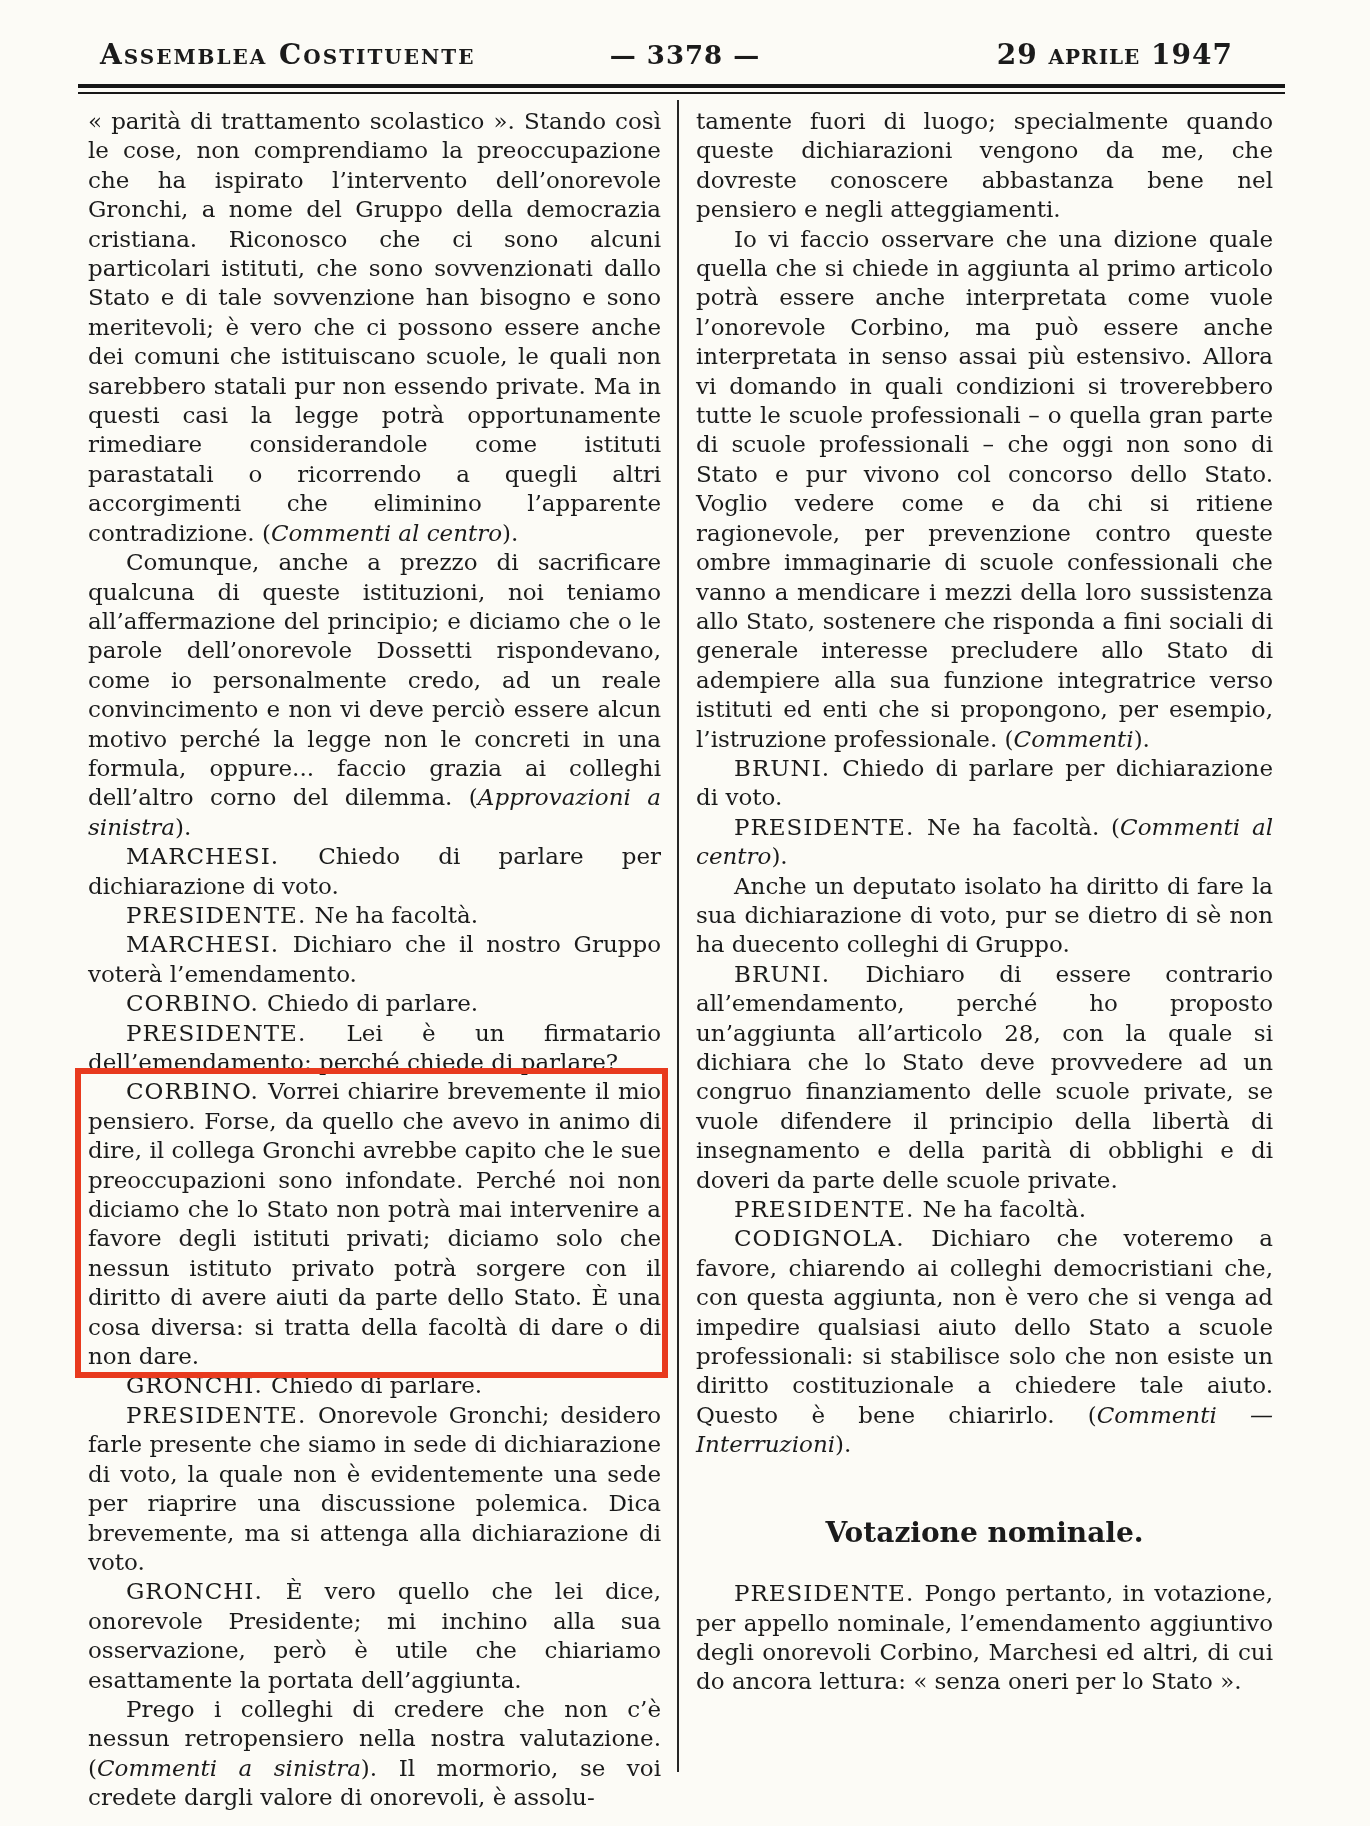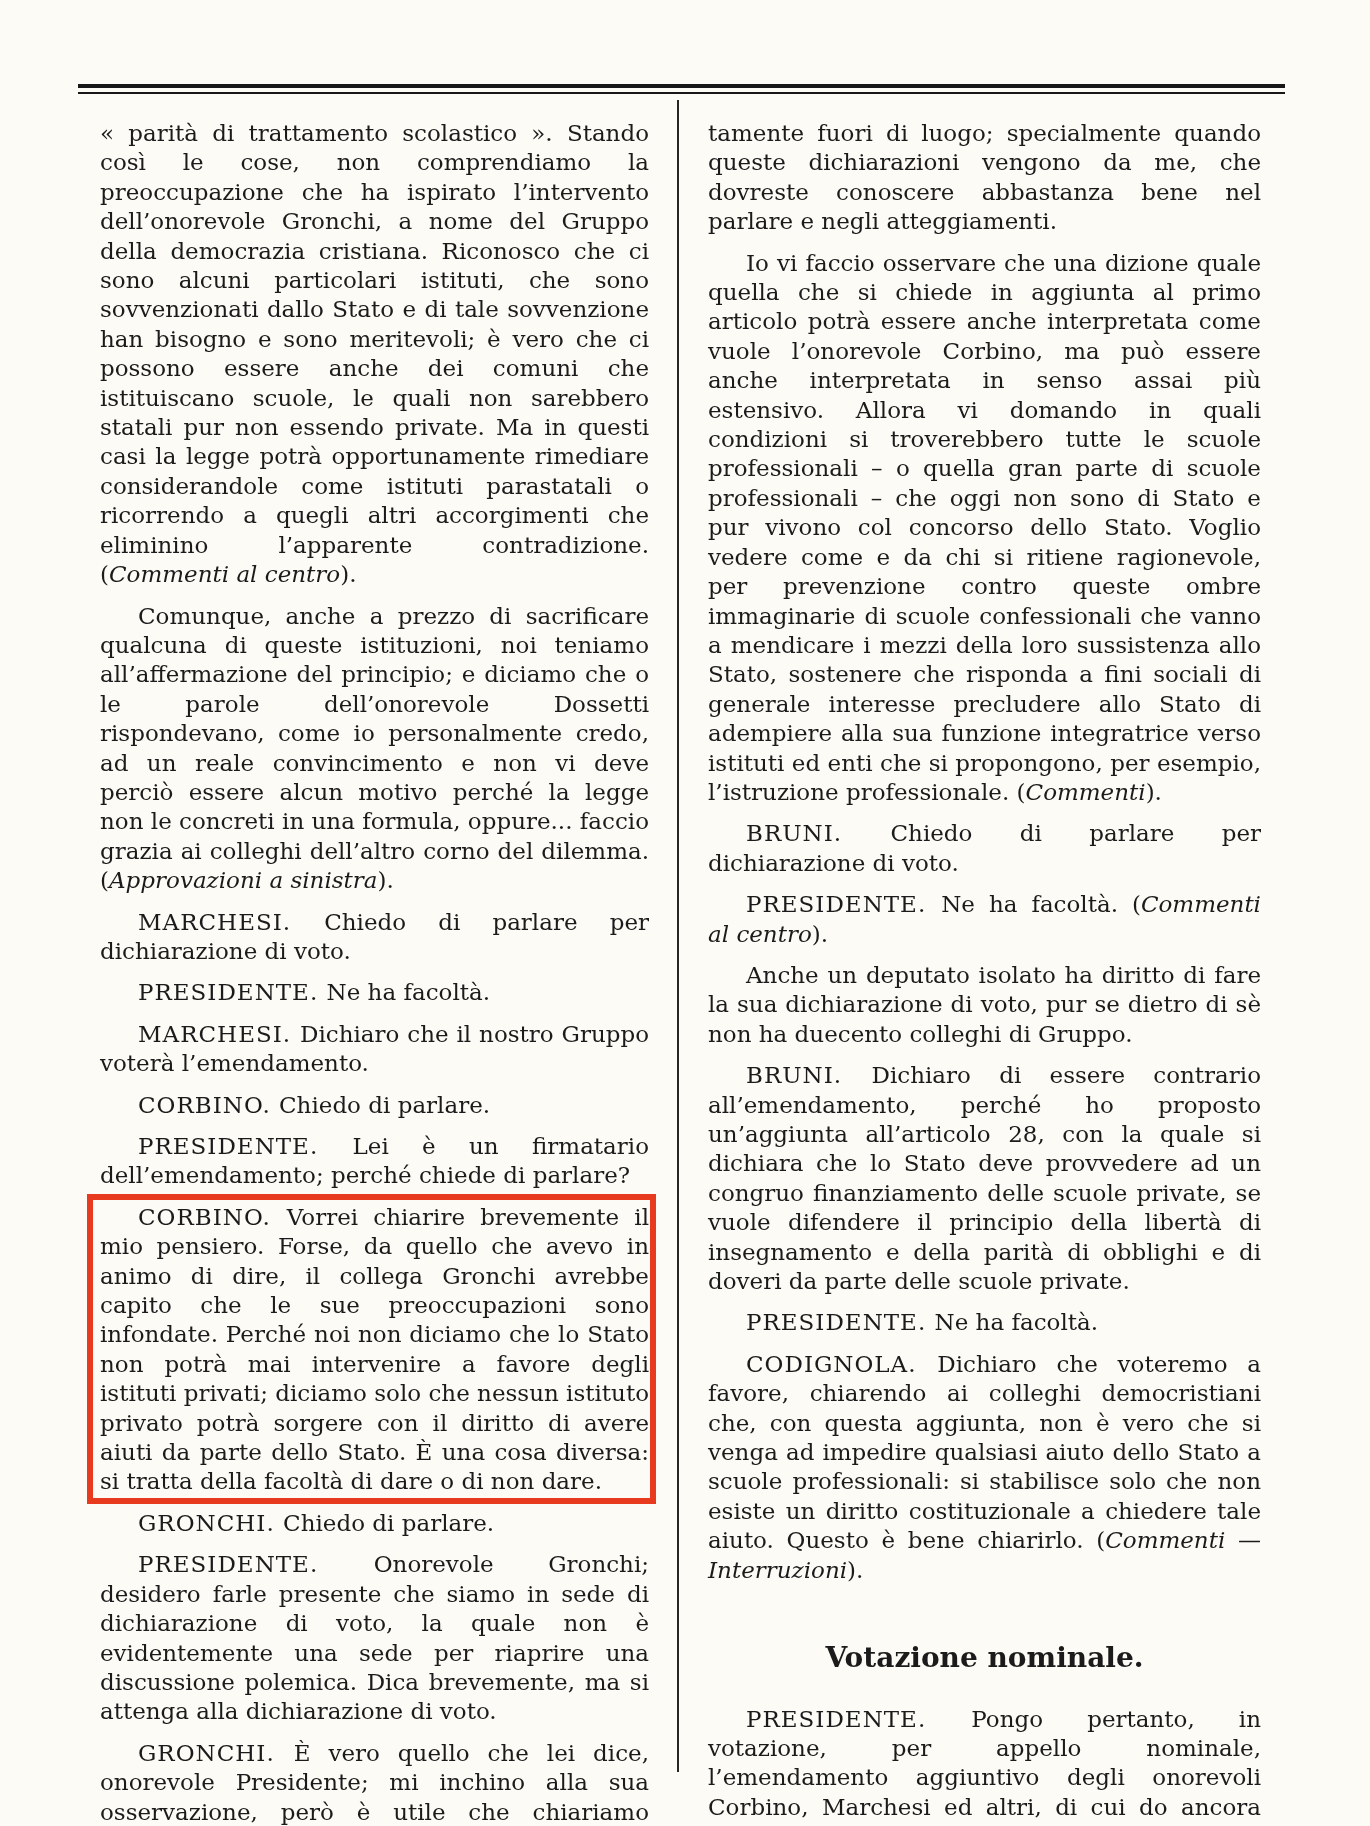--- a/index.html
+++ b/index.html
@@ -34,60 +34,65 @@
     position:absolute; top:107px;
     font-size:23px; line-height:29.4px;
     text-align:justify;
   }
   .col-left  { left:88px;  width:573px; }
   .col-right { left:696px; width:577px; }
   .divider {
     position:absolute; left:677px; top:100px; width:2px; height:1672px;
     background:#262626;
   }
-  p.para { margin:12px; padding:0; text-indent:0; }
+  p.para { margin:0; padding:0; text-indent:0; }
   p.indent { text-indent:38px; }
   p.heading {
     text-align:center; text-indent:0; font-weight:bold; font-size:28px;
     margin-top:58px; margin-bottom:32px;
   }
   .it { font-style:italic; }
   .sp { letter-spacing:1px; }
   
   .highlight { position:relative; }
   .highlight::after {
     content:""; position:absolute;
     left:-13px; right:-7px; top:-9px; bottom:-7px;
     border:6px solid var(--hl,#e83a1e);
     pointer-events:none;
   }
 </style>
 </head>
 <body>
 
 <div class="page">
+  <div class="header">
+    <div class="h-left">Assemblea Costituente</div>
+    <div class="h-center">— 3378 —</div>
+    <div class="h-right">29 aprile 1947</div>
+  </div>
   <div class="rule"></div>
 
   <div class="col col-left">
       <p class="para"><span class="">« parità di trattamento scolastico ». Stando così le cose, non comprendiamo la preoccupazione che ha ispirato l’intervento dell’onorevole Gronchi, a nome del Gruppo della democrazia cristiana. Riconosco che ci sono alcuni particolari istituti, che sono sovvenzionati dallo Stato e di tale sovvenzione han bisogno e sono meritevoli; è vero che ci possono essere anche dei comuni che istituiscano scuole, le quali non sarebbero statali pur non essendo private. Ma in questi casi la legge potrà opportunamente rimediare considerandole come istituti parastatali o ricorrendo a quegli altri accorgimenti che eliminino l’apparente contradizione. (</span><span class="it ">Commenti al centro</span><span class="">).</span></p>
       <p class="para indent"><span class="">Comunque, anche a prezzo di sacrificare qualcuna di queste istituzioni, noi teniamo all’affermazione del principio; e diciamo che o le parole dell’onorevole Dossetti rispondevano, come io personalmente credo, ad un reale convincimento e non vi deve perciò essere alcun motivo perché la legge non le concreti in una formula, oppure... faccio grazia ai colleghi dell’altro corno del dilemma. (</span><span class="it ">Approvazioni a sinistra</span><span class="">).</span></p>
       <p class="para indent"><span class="sp">MARCHESI. </span><span class="">Chiedo di parlare per dichiarazione di voto.</span></p>
       <p class="para indent"><span class="sp">PRESIDENTE. </span><span class="">Ne ha facoltà.</span></p>
       <p class="para indent"><span class="sp">MARCHESI. </span><span class="">Dichiaro che il nostro Gruppo voterà l’emendamento.</span></p>
       <p class="para indent"><span class="sp">CORBINO. </span><span class="">Chiedo di parlare.</span></p>
       <p class="para indent"><span class="sp">PRESIDENTE. </span><span class="">Lei è un firmatario dell’emendamento; perché chiede di parlare?</span></p>
       <p class="para indent highlight"><span class="sp">CORBINO. </span><span class="">Vorrei chiarire brevemente il mio pensiero. Forse, da quello che avevo in animo di dire, il collega Gronchi avrebbe capito che le sue preoccupazioni sono infondate. Perché noi non diciamo che lo Stato non potrà mai intervenire a favore degli istituti privati; diciamo solo che nessun istituto privato potrà sorgere con il diritto di avere aiuti da parte dello Stato. È una cosa diversa: si tratta della facoltà di dare o di non dare.</span></p>
       <p class="para indent"><span class="sp">GRONCHI. </span><span class="">Chiedo di parlare.</span></p>
       <p class="para indent"><span class="sp">PRESIDENTE. </span><span class="">Onorevole Gronchi; desidero farle presente che siamo in sede di dichiarazione di voto, la quale non è evidentemente una sede per riaprire una discussione polemica. Dica brevemente, ma si attenga alla dichiarazione di voto.</span></p>
       <p class="para indent"><span class="sp">GRONCHI. </span><span class="">È vero quello che lei dice, onorevole Presidente; mi inchino alla sua osservazione, però è utile che chiariamo esattamente la portata dell’aggiunta.</span></p>
       <p class="para indent"><span class="">Prego i colleghi di credere che non c’è nessun retropensiero nella nostra valutazione. (</span><span class="it ">Commenti a sinistra</span><span class="">). Il mormorio, se voi credete dargli valore di onorevoli, è assolu-</span></p>
     </div>
   <div class="divider"></div>
   <div class="col col-right">
-      <p class="para"><span class="">tamente fuori di luogo; specialmente quando queste dichiarazioni vengono da me, che dovreste conoscere abbastanza bene nel parlare e negli atteggiamenti.</span></p>
+      <p class="para"><span class="">tamente fuori di luogo; specialmente quando queste dichiarazioni vengono da me, che dovreste conoscere abbastanza bene nel pensiero e negli atteggiamenti.</span></p>
       <p class="para indent"><span class="">Io vi faccio osservare che una dizione quale quella che si chiede in aggiunta al primo articolo potrà essere anche interpretata come vuole l’onorevole Corbino, ma può essere anche interpretata in senso assai più estensivo. Allora vi domando in quali condizioni si troverebbero tutte le scuole professionali – o quella gran parte di scuole professionali – che oggi non sono di Stato e pur vivono col concorso dello Stato. Voglio vedere come e da chi si ritiene ragionevole, per prevenzione contro queste ombre immaginarie di scuole confessionali che vanno a mendicare i mezzi della loro sussistenza allo Stato, sostenere che risponda a fini sociali di generale interesse precludere allo Stato di adempiere alla sua funzione integratrice verso istituti ed enti che si propongono, per esempio, l’istruzione professionale. (</span><span class="it ">Commenti</span><span class="">).</span></p>
       <p class="para indent"><span class="sp">BRUNI. </span><span class="">Chiedo di parlare per dichiarazione di voto.</span></p>
       <p class="para indent"><span class="sp">PRESIDENTE. </span><span class="">Ne ha facoltà. (</span><span class="it ">Commenti al centro</span><span class="">).</span></p>
       <p class="para indent"><span class="">Anche un deputato isolato ha diritto di fare la sua dichiarazione di voto, pur se dietro di sè non ha duecento colleghi di Gruppo.</span></p>
       <p class="para indent"><span class="sp">BRUNI. </span><span class="">Dichiaro di essere contrario all’emendamento, perché ho proposto un’aggiunta all’articolo 28, con la quale si dichiara che lo Stato deve provvedere ad un congruo finanziamento delle scuole private, se vuole difendere il principio della libertà di insegnamento e della parità di obblighi e di doveri da parte delle scuole private.</span></p>
       <p class="para indent"><span class="sp">PRESIDENTE. </span><span class="">Ne ha facoltà.</span></p>
       <p class="para indent"><span class="sp">CODIGNOLA. </span><span class="">Dichiaro che voteremo a favore, chiarendo ai colleghi democristiani che, con questa aggiunta, non è vero che si venga ad impedire qualsiasi aiuto dello Stato a scuole professionali: si stabilisce solo che non esiste un diritto costituzionale a chiedere tale aiuto. Questo è bene chiarirlo. (</span><span class="it ">Commenti — Interruzioni</span><span class="">).</span></p>
       <p class="para heading"><span class="">Votazione nominale.</span></p>
       <p class="para indent"><span class="sp">PRESIDENTE. </span><span class="">Pongo pertanto, in votazione, per appello nominale, l’emendamento aggiuntivo degli onorevoli Corbino, Marchesi ed altri, di cui do ancora lettura: « senza oneri per lo Stato ».</span></p>
     </div>

